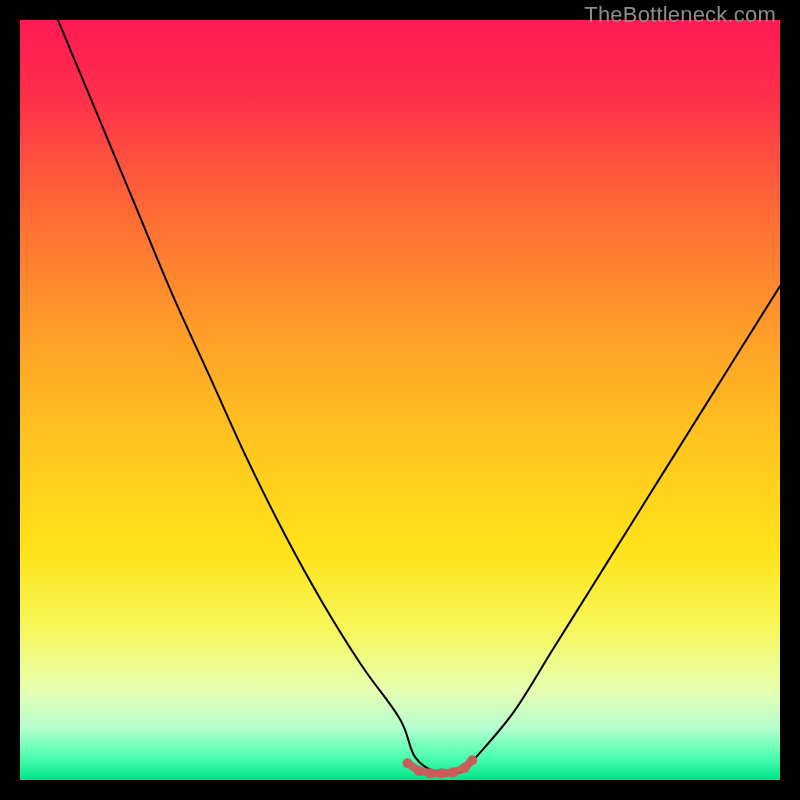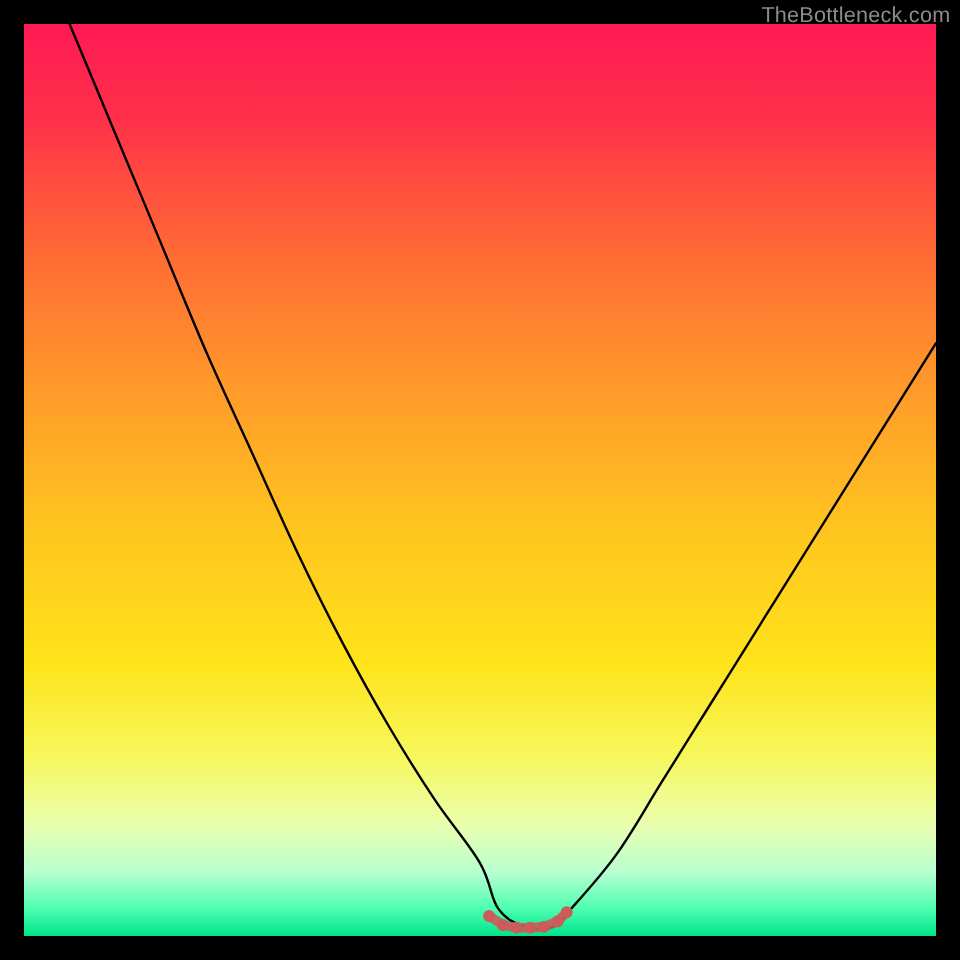--- a/index.html
+++ b/index.html
@@ -21,23 +21,23 @@
   .plot {
     position: absolute;
     left: 0;
     top: 0;
     width: 760px;
     height: 760px;
   }
   .watermark {
     position: absolute;
     top: 2px;
-    right: 8px;
+    right: 24px;
     font-family: Arial, Helvetica, sans-serif;
-    font-size: 18px;
+    font-size: 22px;
     font-weight: 500;
     color: #8c8c8c;
     letter-spacing: 0.2px;
   }
 </style>
 </head>
 <body>
 
 <div class="frame">
   <svg class="plot" viewBox="0 0 760 760">

